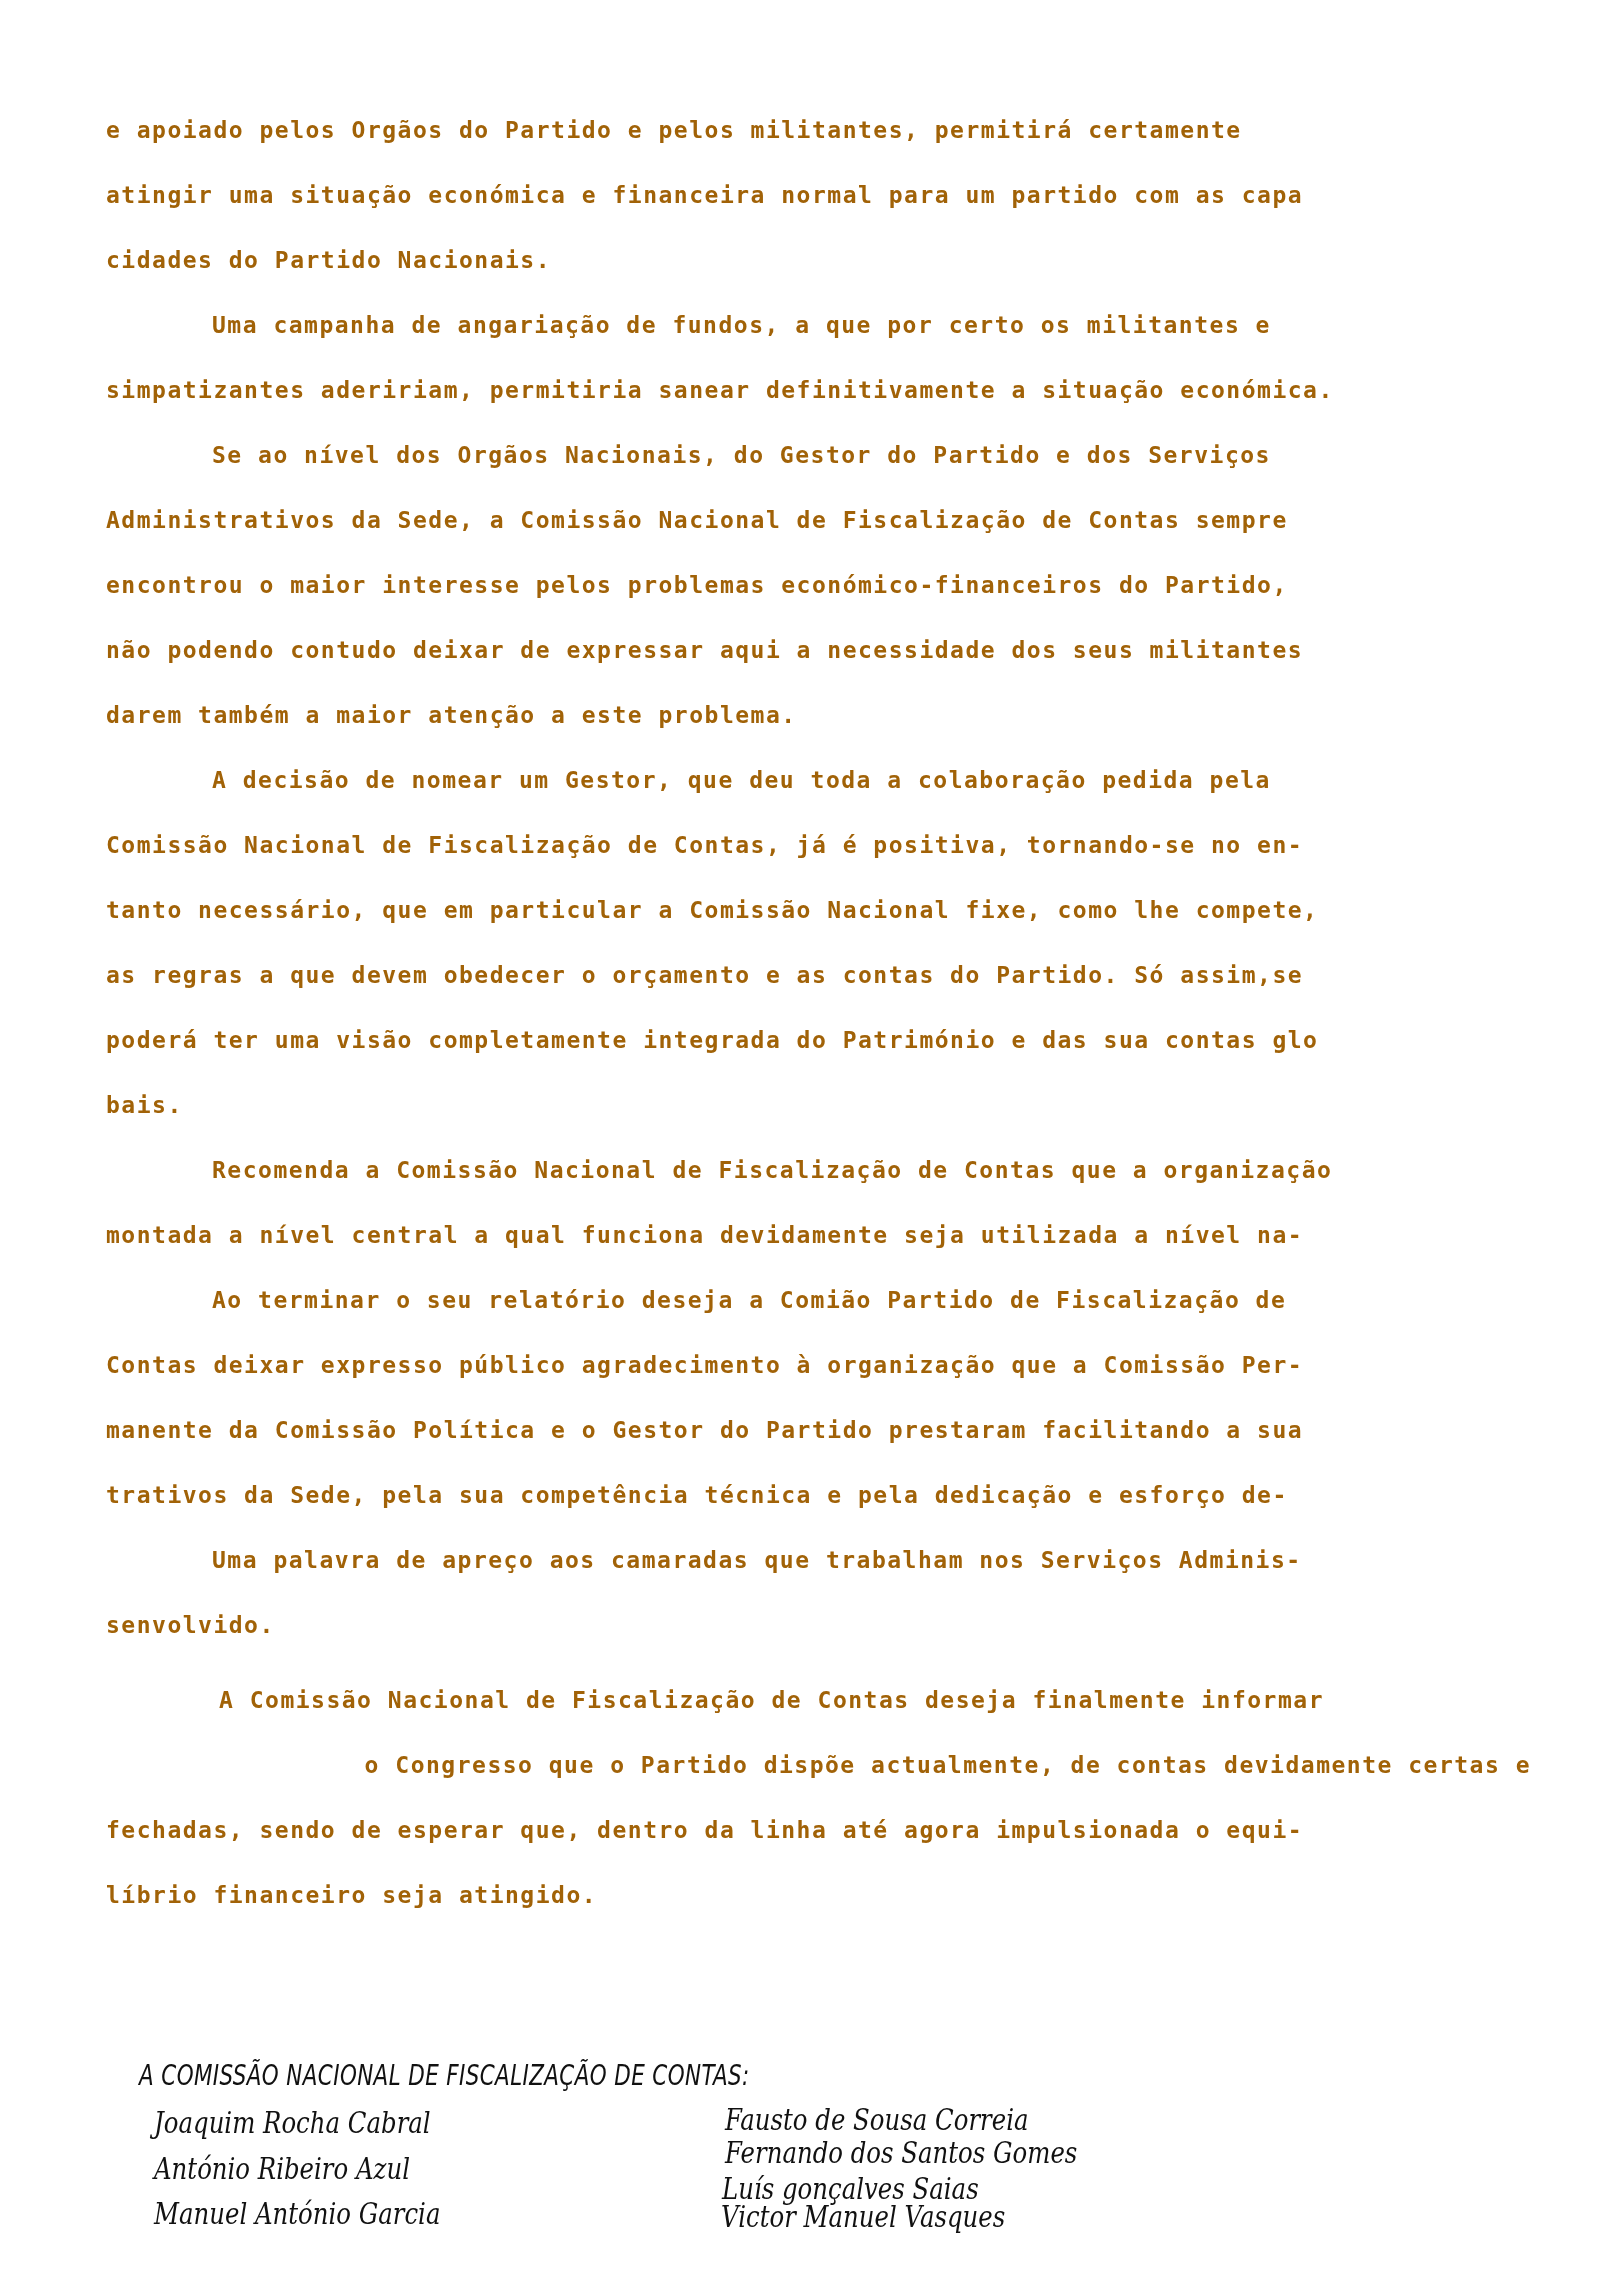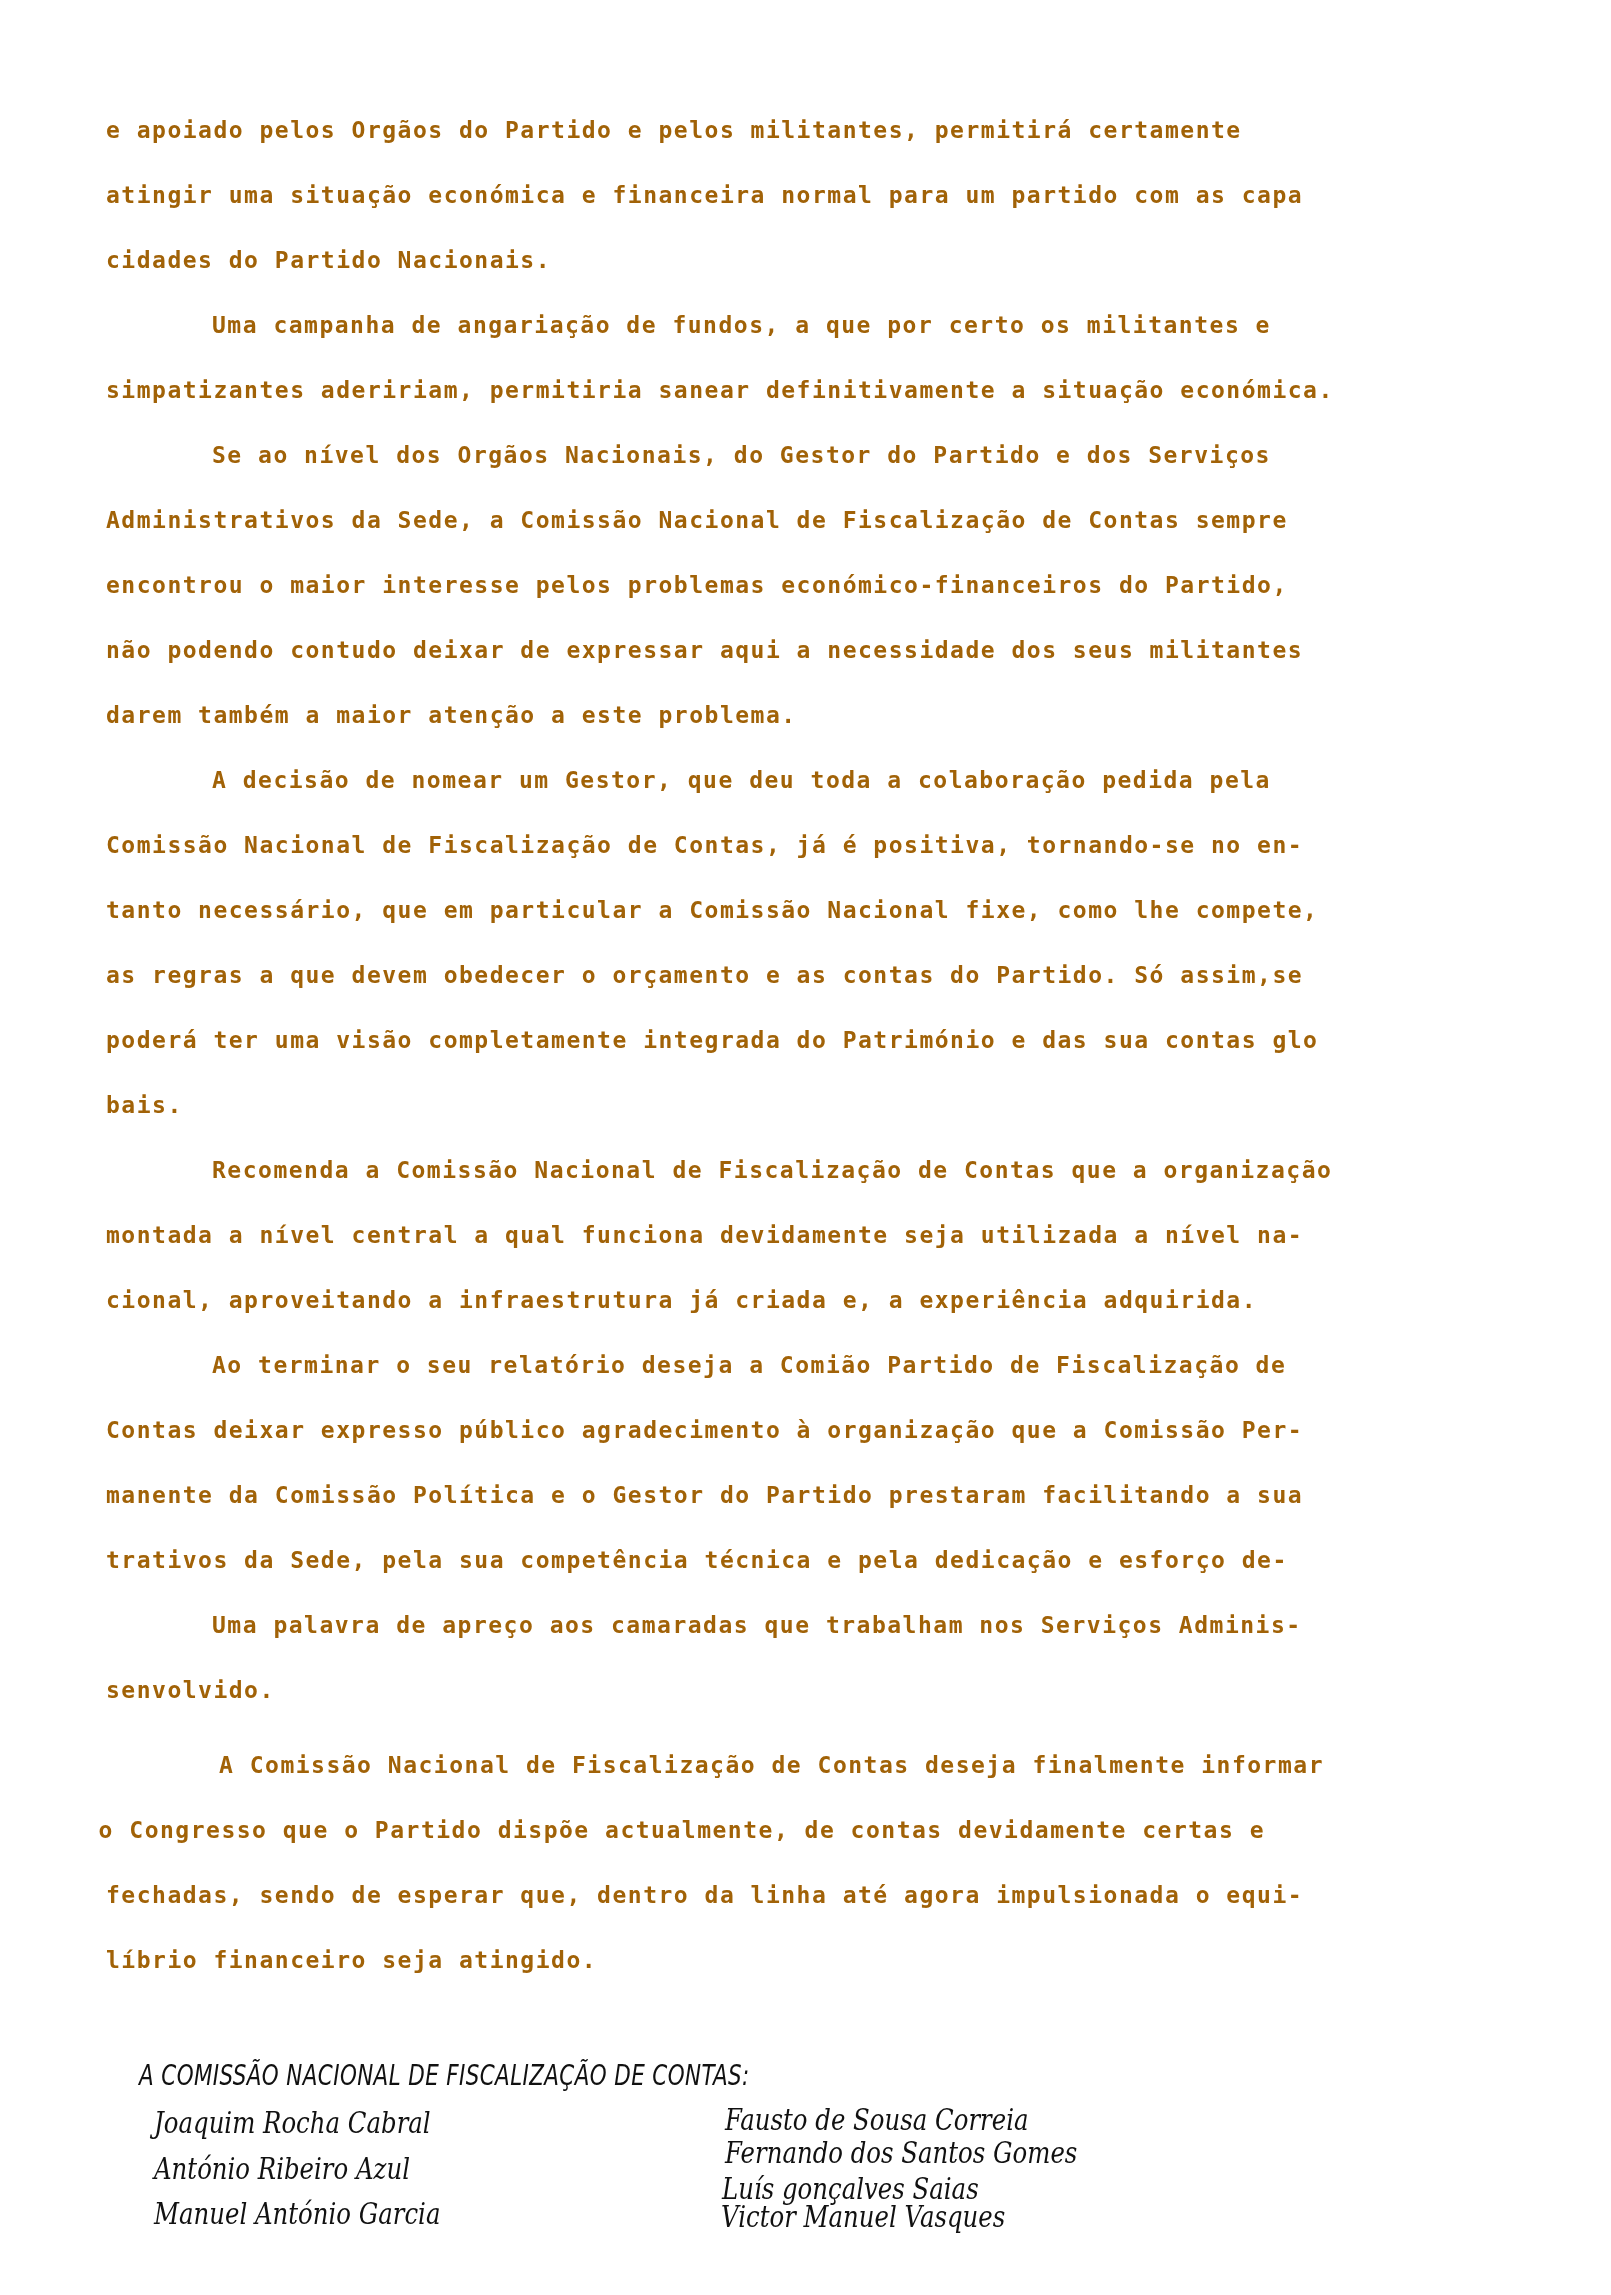--- a/index.html
+++ b/index.html
@@ -47,32 +47,31 @@
 
     <span class="line indent">A decisão de nomear um Gestor, que deu toda a colaboração pedida pela</span>
     <span class="line">Comissão Nacional de Fiscalização de Contas, já é positiva, tornando-se no en-</span>
     <span class="line">tanto necessário, que em particular a Comissão Nacional fixe, como lhe compete,</span>
     <span class="line">as regras a que devem obedecer o orçamento e as contas do Partido. Só assim,se</span>
     <span class="line">poderá ter uma visão completamente integrada do Património e das sua contas glo</span>
     <span class="line">bais.</span>
 
     <span class="line indent">Recomenda a Comissão Nacional de Fiscalização de Contas que a organização</span>
     <span class="line">montada a nível central a qual funciona devidamente seja utilizada a nível na-</span>
-    <span class="line">cional, aproveitando a infraestrutura já criada e, a experiência adquirida.</span>
 
     <span class="line indent">Ao terminar o seu relatório deseja a Comião Partido de Fiscalização de</span>
     <span class="line">Contas deixar expresso público agradecimento à organização que a Comissão Per-</span>
     <span class="line">manente da Comissão Política e o Gestor do Partido prestaram facilitando a sua</span>
 
     <span class="line">trativos da Sede, pela sua competência técnica e pela dedicação e esforço de-</span>
     <span class="line indent">Uma palavra de apreço aos camaradas que trabalham nos Serviços Adminis-</span>
     <span class="line">senvolvido.</span>
 
     <span class="line indent2" style="margin-top:9.8px;">A Comissão Nacional de Fiscalização de Contas deseja finalmente informar</span>
-    <span class="line" style="margin-left:-7.4px;">o Congresso que o Partido dispõe actualmente, de contas devidamente certas e</span>
+    <span class="line" style="margin-left:-7.4px;text-align:right;">o Congresso que o Partido dispõe actualmente, de contas devidamente certas e</span>
     <span class="line">fechadas, sendo de esperar que, dentro da linha até agora impulsionada o equi-</span>
     <span class="line">líbrio financeiro seja atingido.</span>
   </div>
 
   <div class="sig-heading">A COMISSÃO NACIONAL DE FISCALIZAÇÃO DE CONTAS:</div>
 
   <div class="sig" style="left:154px; top:2105px;">Joaquim Rocha Cabral</div>
   <div class="sig" style="left:154px; top:2151px;">António Ribeiro Azul</div>
   <div class="sig" style="left:154px; top:2196px;">Manuel António Garcia</div>
 

